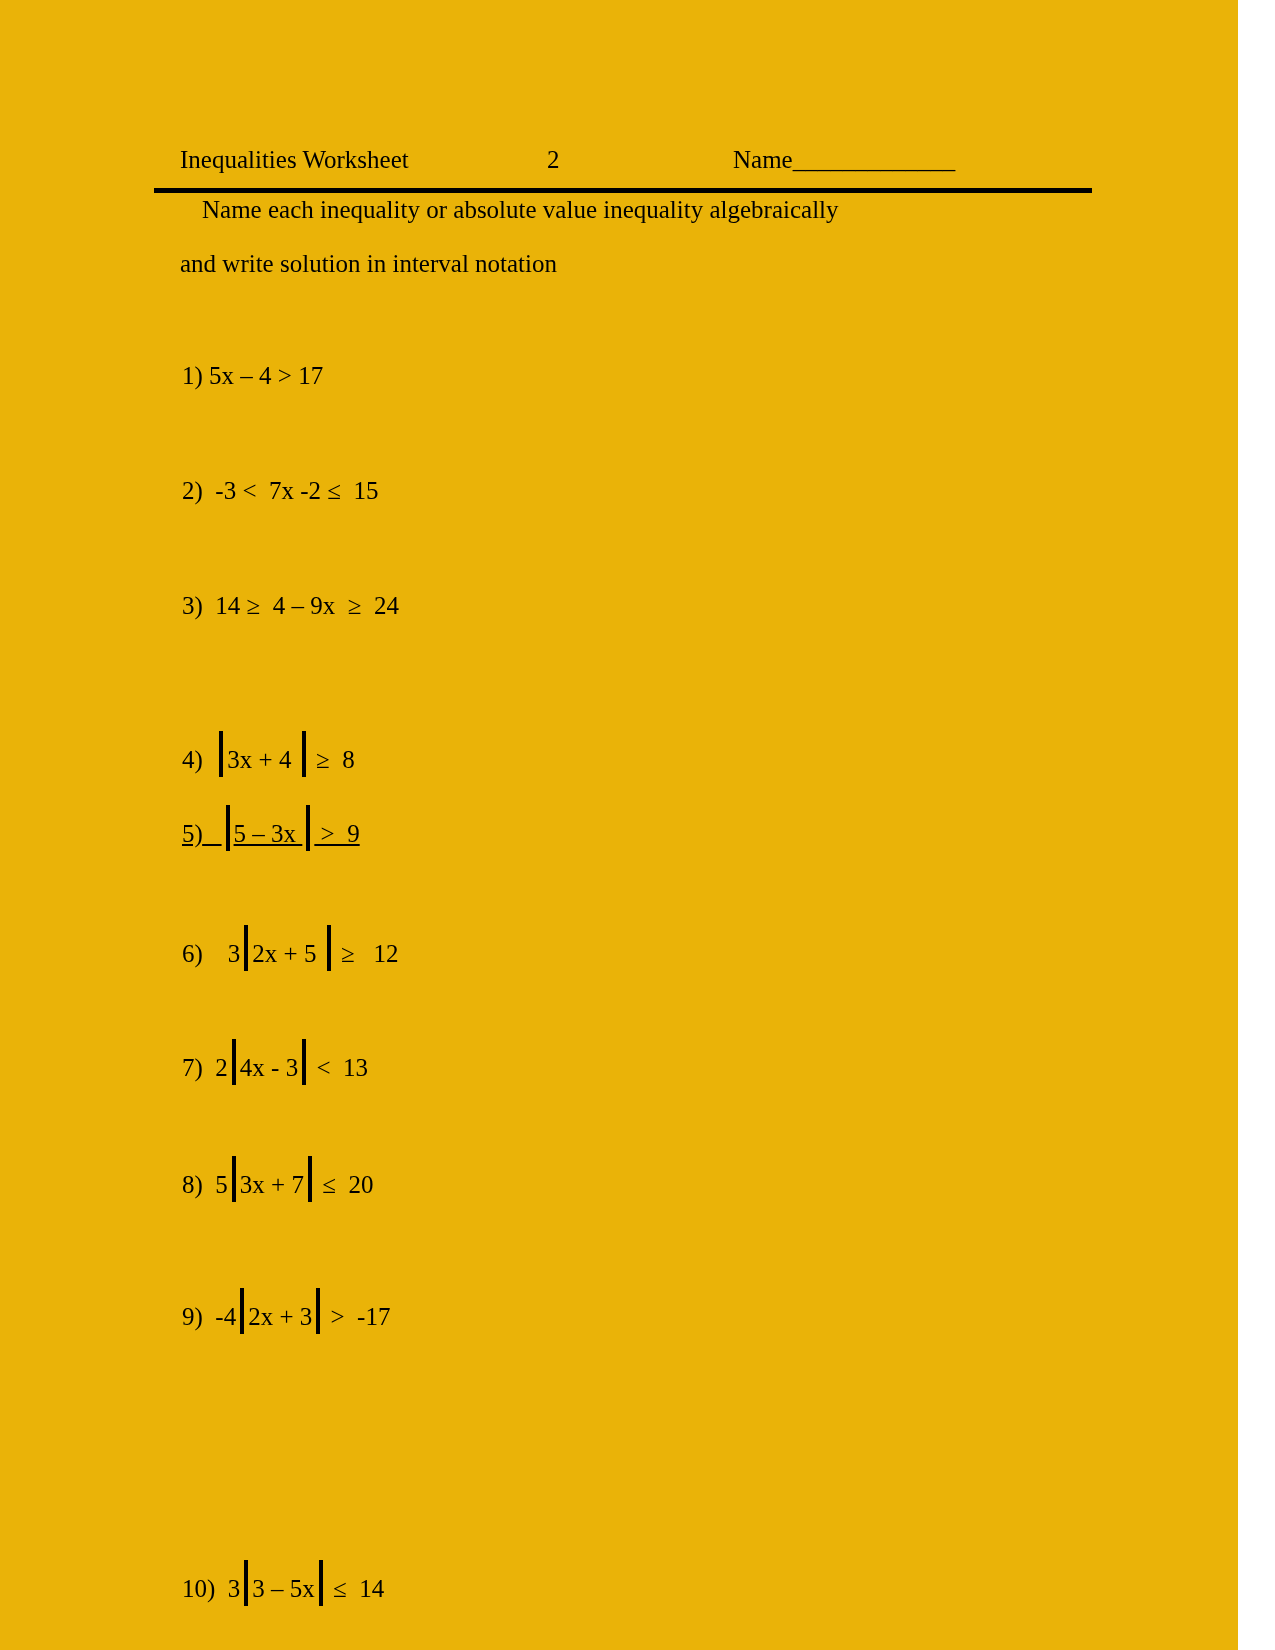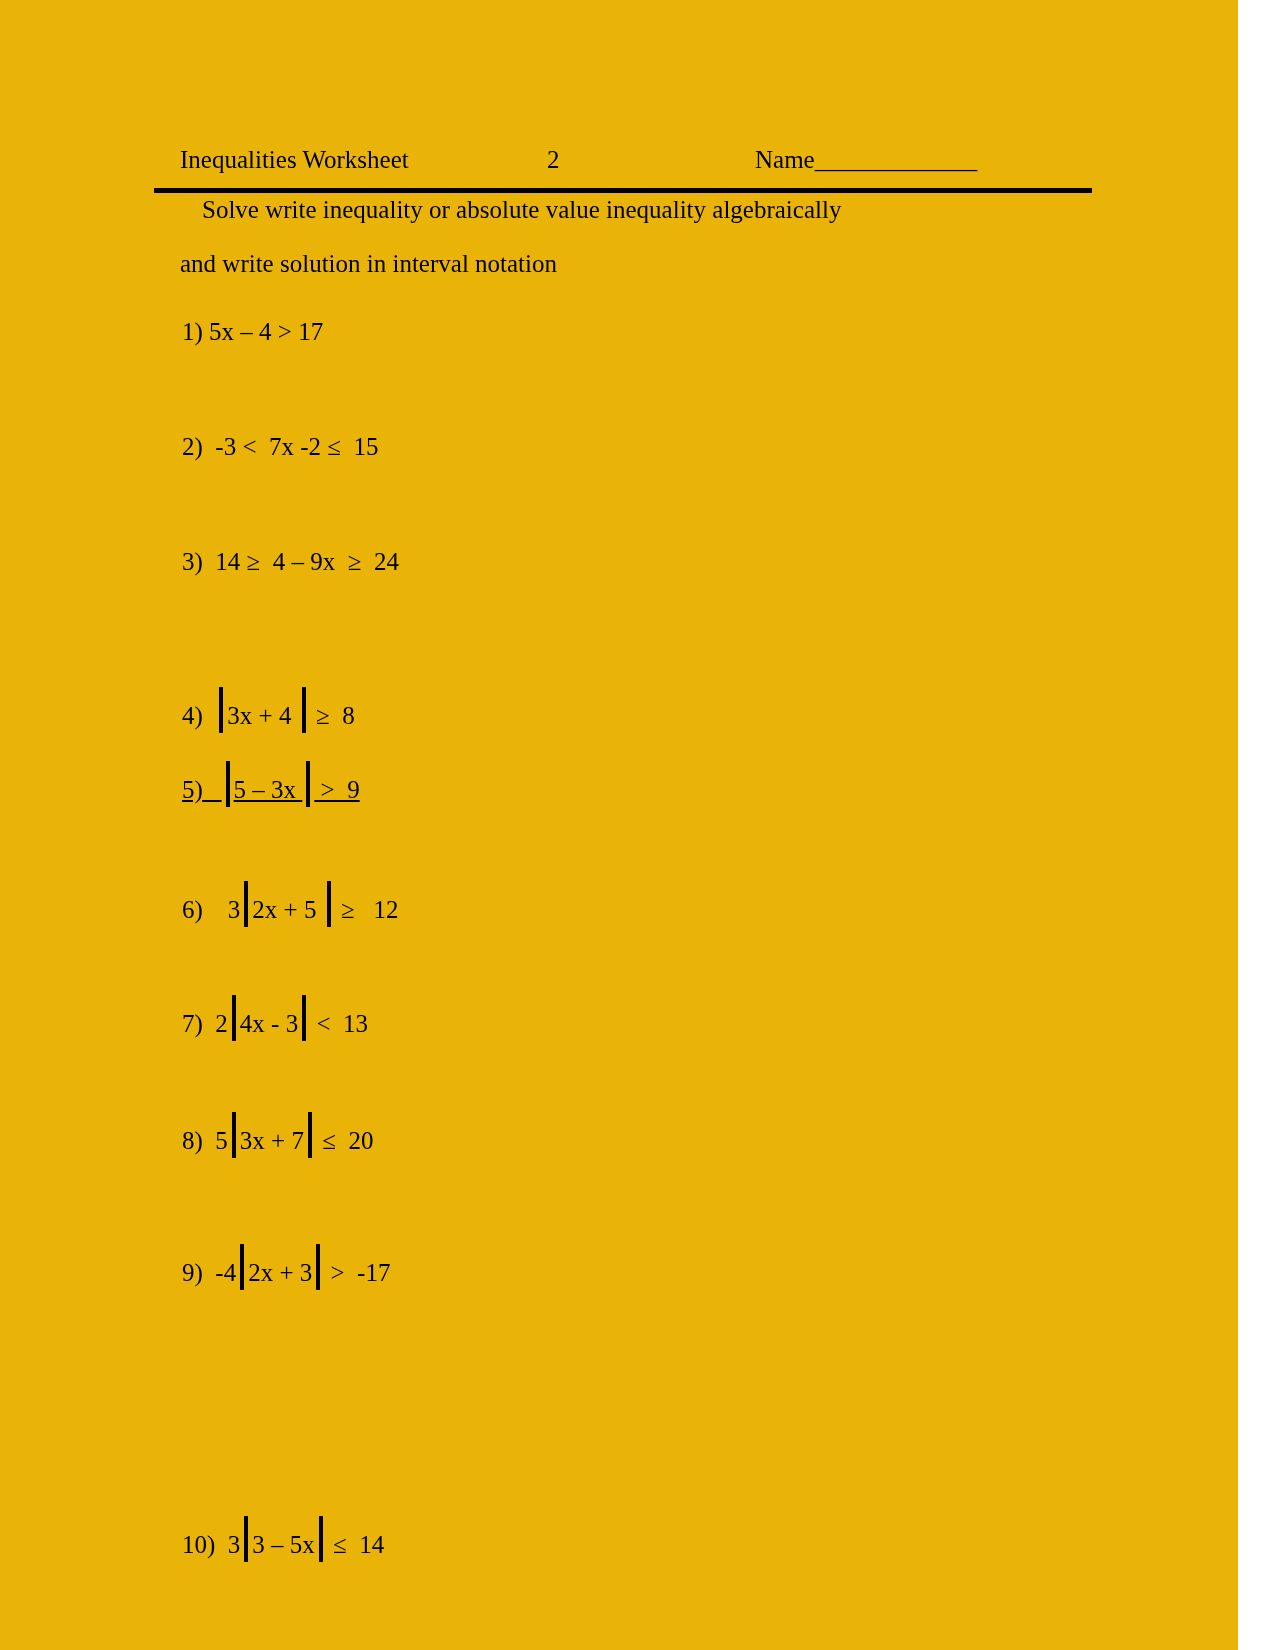--- a/index.html
+++ b/index.html
@@ -13,36 +13,37 @@
     height: 1650px;
     background: #eab308;
     color: #000000;
     font-family: "Liberation Serif", "DejaVu Serif", serif;
     font-size: 25px;
     overflow: hidden;
   }
   .abs { position: absolute; }
   .header-title   { left: 180px; top: 146px; white-space: pre; }
   .header-number  { left: 547px; top: 146px; white-space: pre; }
-  .name-group     { left: 755px; top: 146px; white-space: pre; }
+  .name-group     { left: 733px; top: 146px; white-space: pre; }
   .header-rule {
     position: absolute;
     left: 154px;
     top: 188px;
     width: 938px;
     height: 5px;
     background: #000000;
   }
   .instr-line1 { left: 202px; top: 196px; white-space: pre; }
   .instr-line2 { left: 180px; top: 238px; white-space: pre; margin-top: 12px; }
   .problem {
     position: absolute;
     left: 182px;
     white-space: pre;
     line-height: 46px;
+    margin-top: 44px;
   }
   .pnum, .expr { display: inline; }
   .avbar {
     display: inline-block;
     width: 4px;
     height: 46px;
     background: #000000;
     vertical-align: -9px;
     margin: 0 4px;
   }
@@ -54,21 +55,21 @@
 
   <div class="header">
     <span class="abs header-title">Inequalities Worksheet</span>
     <span class="abs header-number">2</span>
     <span class="abs name-group"><span>Name</span><span>_____________</span></span>
   </div>
 
   <div class="header-rule"></div>
 
   <div class="instructions">
-    <div class="abs instr-line1">Solve write inequality or absolute value inequality algebraically</div>
+    <div class="abs instr-line1">Name each inequality or absolute value inequality algebraically</div>
     <div class="abs instr-line2">and write solution in interval notation</div>
   </div>
 
   <div id="problems">
       <div class="problem" style="top: 309px;"><span class="pnum">1)</span><span class="expr"> 5x – 4 &gt; 17</span></div>
       <div class="problem" style="top: 424px;"><span class="pnum">2)</span><span class="expr">  -3 &lt;  7x -2 ≤  15</span></div>
       <div class="problem" style="top: 539px;"><span class="pnum">3)</span><span class="expr">  14 ≥  4 – 9x  ≥  24</span></div>
       <div class="problem" style="top: 687px;"><span class="pnum">4)</span><span class="expr">  <span class="avbar"></span>3x + 4 <span class="avbar"></span> ≥  8</span></div>
       <div class="problem" style="top: 761px; text-decoration: underline;"><span class="pnum">5)</span><span class="expr">   <span class="avbar"></span>5 – 3x <span class="avbar"></span> &gt;  9</span></div>
       <div class="problem" style="top: 881px;"><span class="pnum">6)</span><span class="expr">    3<span class="avbar"></span>2x + 5 <span class="avbar"></span> ≥   12</span></div>

